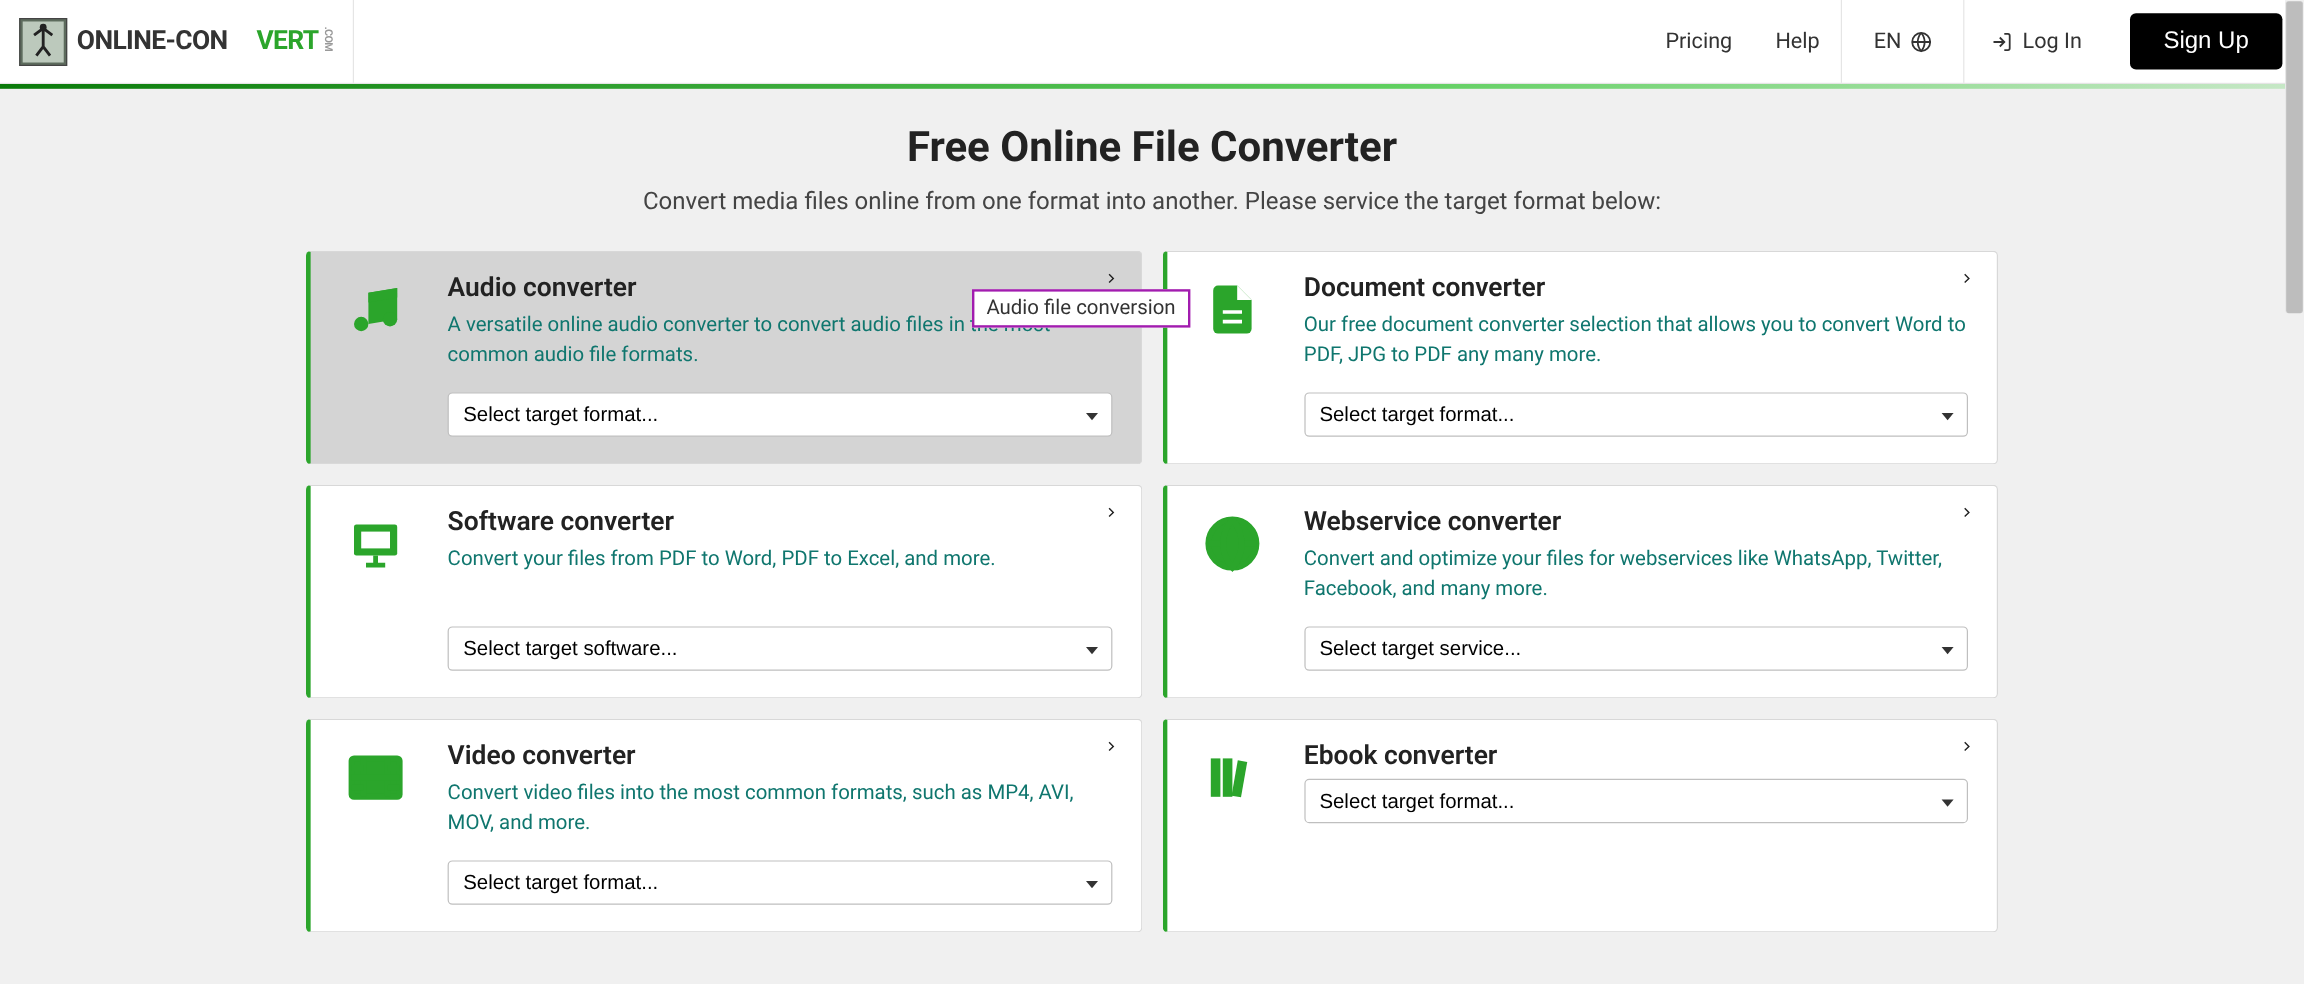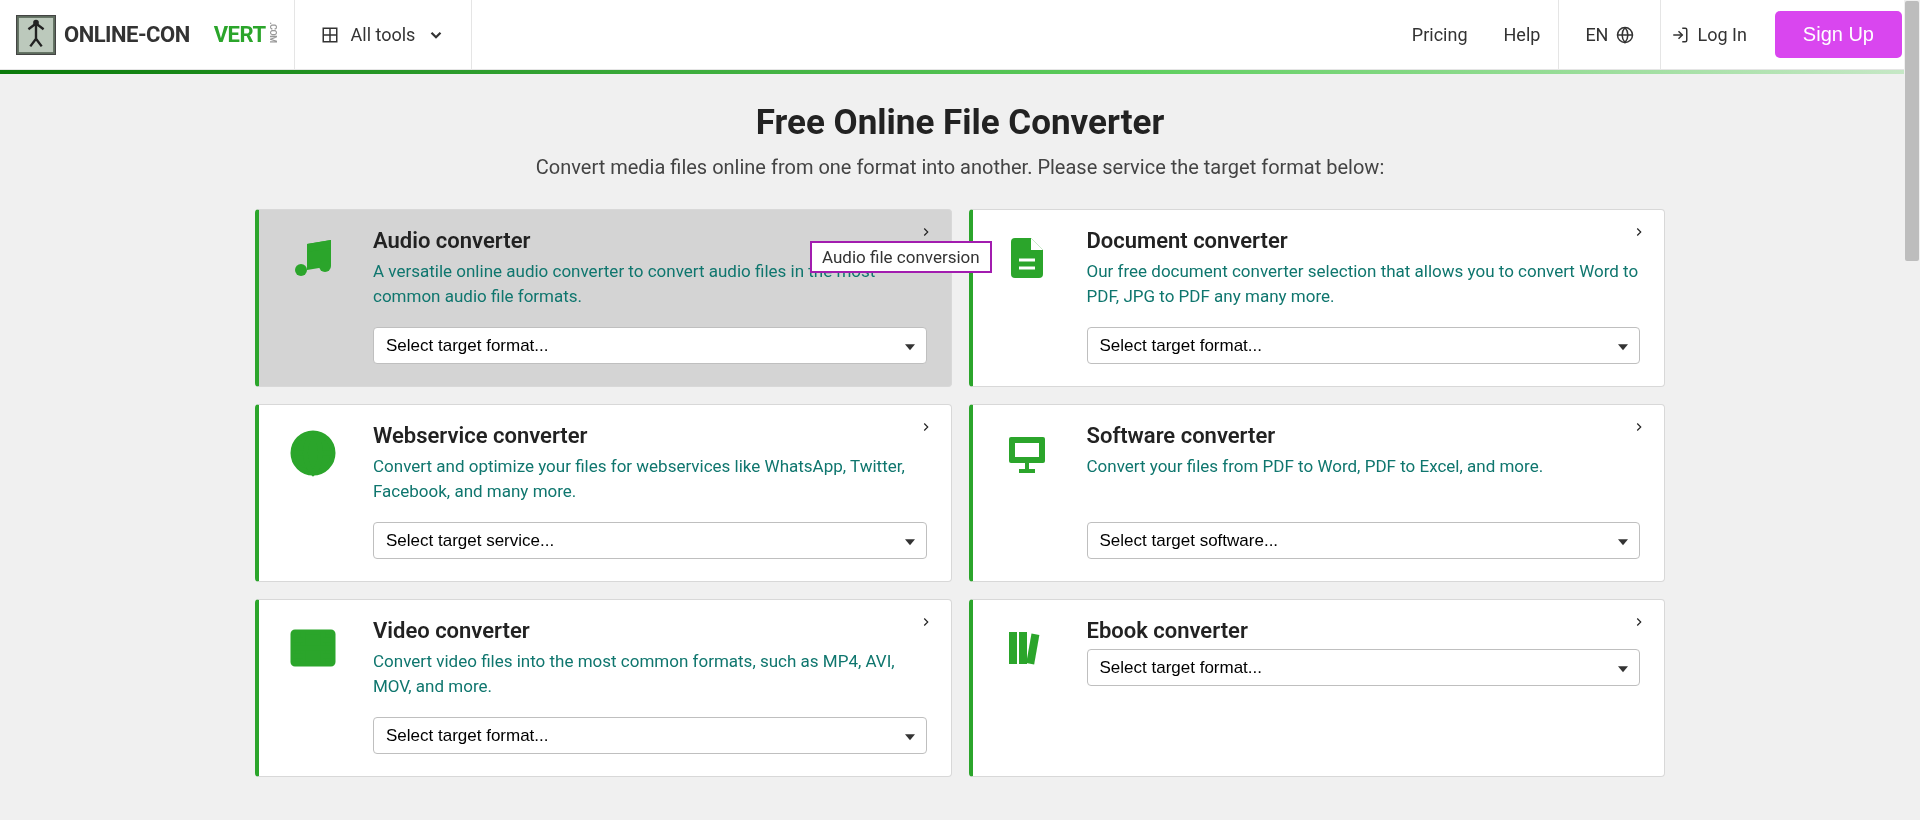--- a/index.html
+++ b/index.html
@@ -10,22 +10,22 @@
 .logo-box svg { width: 100%; height: 100%; }
 .logo-text { font-size: 22px; font-weight: 700; letter-spacing: -0.5px; margin-left: 8px; color: #333; }
 .logo-text .green { color: #2ba52b; padding-left: 24px; }
 .logo-text .com { font-size: 9px; writing-mode: vertical-rl; display: inline-block; vertical-align: top; margin-left: 2px; color: #999; }
 .nav-item { display: flex; align-items: center; height: 100%; padding: 0 26px; font-size: 18px; color: #333; border-right: 1px solid #e5e5e5; cursor: pointer; gap: 12px; }
 .nav-item svg { width: 18px; height: 18px; }
 .chev-down { width: 14px; height: 14px; }
 .spacer { flex: 1; }
 .nav-link { padding: 0 18px; font-size: 18px; color: #333; cursor: pointer; }
 .lang { display: flex; align-items: center; gap: 8px; padding: 0 26px; height: 100%; border-left: 1px solid #e5e5e5; border-right: 1px solid #e5e5e5; font-size: 18px; cursor: pointer; }
-.login { display: flex; align-items: center; gap: 8px; padding: 0 10px; font-size: 18px; cursor: pointer; }
-.signup { background: #d946ef; color: #fff; border: none; border-radius: 5px; padding: 12px 28px; font-size: 20px; font-weight: 500; margin: 0 18px; cursor: pointer; }
+.login { display: flex; align-items: center; gap: 8px; padding: 0 22px; font-size: 18px; cursor: pointer; }
+.signup { background: #000000; color: #fff; border: none; border-radius: 5px; padding: 12px 28px; font-size: 20px; font-weight: 500; margin: 0 18px; cursor: pointer; }
 .green-bar { height: 4px; background: linear-gradient(to right, #0a7a0a, #5fcf5f 60%, #c8e8c8); }
 .container { max-width: 1410px; margin: 0 auto; padding: 28px 0 40px 0; }
 h1 { text-align: center; font-size: 35px; font-weight: 700; color: #222; }
 .subtitle { text-align: center; font-size: 20px; color: #444; margin-top: 12px; margin-bottom: 30px; }
 .grid { display: grid; grid-template-columns: 1fr 1fr; gap: 17px; position: relative; }
 .card { background: #fff; border: 1px solid #d8d8d8; border-left: 4px solid #2ba52b; border-radius: 4px; padding: 18px 24px 22px 24px; display: flex; gap: 30px; position: relative; cursor: pointer; }
 .card.hover { background: #d4d4d4; }
 .card-icon { width: 60px; flex: 0 0 60px; display: flex; align-items: flex-start; justify-content: center; padding-top: 6px; }
 .card-icon svg { width: 48px; height: 48px; fill: #2ba52b; }
 .card-body { flex: 1; }
@@ -49,31 +49,20 @@
       <svg viewBox="0 0 40 40">
           <rect x="2" y="2" width="36" height="36" fill="#bcc9bc"></rect>
           <path d="M20 8 L20 24 M12 14 L20 8 L28 14 M14 32 L20 24 L26 32" stroke="#222" stroke-width="2.5" fill="none"></path>
           <circle cx="20" cy="7" r="3" fill="#222"></circle>
         </svg>
     </div>
     <span class="logo-text">
       <span>ONLINE-</span><span>CON</span><span class="green">VERT</span><span class="com">.COM</span>
     </span>
   </div>
-  <div class="nav-item">
-    <svg viewBox="0 0 24 24" fill="none" stroke="#333" stroke-width="2">
-        <rect x="3" y="3" width="18" height="18"></rect>
-        <line x1="12" y1="3" x2="12" y2="21"></line>
-        <line x1="3" y1="12" x2="21" y2="12"></line>
-      </svg>
-    <span>All tools</span>
-    <svg class="chev-down" viewBox="0 0 24 24" fill="none" stroke="#333" stroke-width="3">
-        <polyline points="6 9 12 15 18 9"></polyline>
-      </svg>
-  </div>
   <div class="spacer"></div>
   <div class="nav-link">Pricing</div>
   <div class="nav-link">Help</div>
   <div class="lang">
     <span>EN</span>
     <svg width="18" height="18" viewBox="0 0 24 24" fill="none" stroke="#333" stroke-width="2">
         <circle cx="12" cy="12" r="10"></circle>
         <line x1="2" y1="12" x2="22" y2="12"></line>
         <path d="M12 2a15 15 0 0 1 0 20a15 15 0 0 1 0-20"></path>
       </svg>
@@ -133,52 +122,52 @@
           <select class="select"><option>Select target format...</option></select>
         </div>
       </div>
       <div class="card-chevron"><svg viewBox="0 0 24 24">
             <polyline points="9 18 15 12 9 6"></polyline>
           </svg></div>
     </div>
 
     <div class="card">
       <div class="card-icon">
+        <svg viewBox="0 0 24 24">
+            <rect x="3" y="4" width="18" height="13" rx="1"></rect>
+            <rect x="6" y="7" width="12" height="7" fill="#fff"></rect>
+            <line x1="8" y1="21" x2="16" y2="21" stroke="#2ba52b" stroke-width="2"></line>
+            <line x1="12" y1="17" x2="12" y2="21" stroke="#2ba52b" stroke-width="2"></line>
+          </svg>
+      </div>
+      <div class="card-body">
+        <div class="card-title">Software converter</div>
+        <div class="card-desc">Convert your files from PDF to Word, PDF to Excel, and more.</div>
+        <div class="select-wrap">
+          <select class="select"><option>Select target software...</option></select>
+        </div>
+      </div>
+      <div class="card-chevron"><svg viewBox="0 0 24 24">
+            <polyline points="9 18 15 12 9 6"></polyline>
+          </svg></div>
+    </div>
+
+    <div class="card">
+      <div class="card-icon">
         <svg viewBox="0 0 24 24" fill="none" stroke="#2ba52b" stroke-width="2.5">
             <circle cx="12" cy="12" r="10"></circle>
             <line x1="2" y1="12" x2="22" y2="12"></line>
             <path d="M12 2a15 15 0 0 1 0 20a15 15 0 0 1 0-20"></path>
           </svg>
       </div>
       <div class="card-body">
         <div class="card-title">Webservice converter</div>
         <div class="card-desc">Convert and optimize your files for webservices like WhatsApp, Twitter, Facebook, and many more.</div>
         <div class="select-wrap">
           <select class="select"><option>Select target service...</option></select>
-        </div>
-      </div>
-      <div class="card-chevron"><svg viewBox="0 0 24 24">
-            <polyline points="9 18 15 12 9 6"></polyline>
-          </svg></div>
-    </div>
-
-    <div class="card">
-      <div class="card-icon">
-        <svg viewBox="0 0 24 24">
-            <rect x="3" y="4" width="18" height="13" rx="1"></rect>
-            <rect x="6" y="7" width="12" height="7" fill="#fff"></rect>
-            <line x1="8" y1="21" x2="16" y2="21" stroke="#2ba52b" stroke-width="2"></line>
-            <line x1="12" y1="17" x2="12" y2="21" stroke="#2ba52b" stroke-width="2"></line>
-          </svg>
-      </div>
-      <div class="card-body">
-        <div class="card-title">Software converter</div>
-        <div class="card-desc">Convert your files from PDF to Word, PDF to Excel, and more.</div>
-        <div class="select-wrap">
-          <select class="select"><option>Select target software...</option></select>
         </div>
       </div>
       <div class="card-chevron"><svg viewBox="0 0 24 24">
             <polyline points="9 18 15 12 9 6"></polyline>
           </svg></div>
     </div>
 
     <div class="card">
       <div class="card-icon">
         <svg viewBox="0 0 24 24" fill="none" stroke="#2ba52b" stroke-width="2.5">

